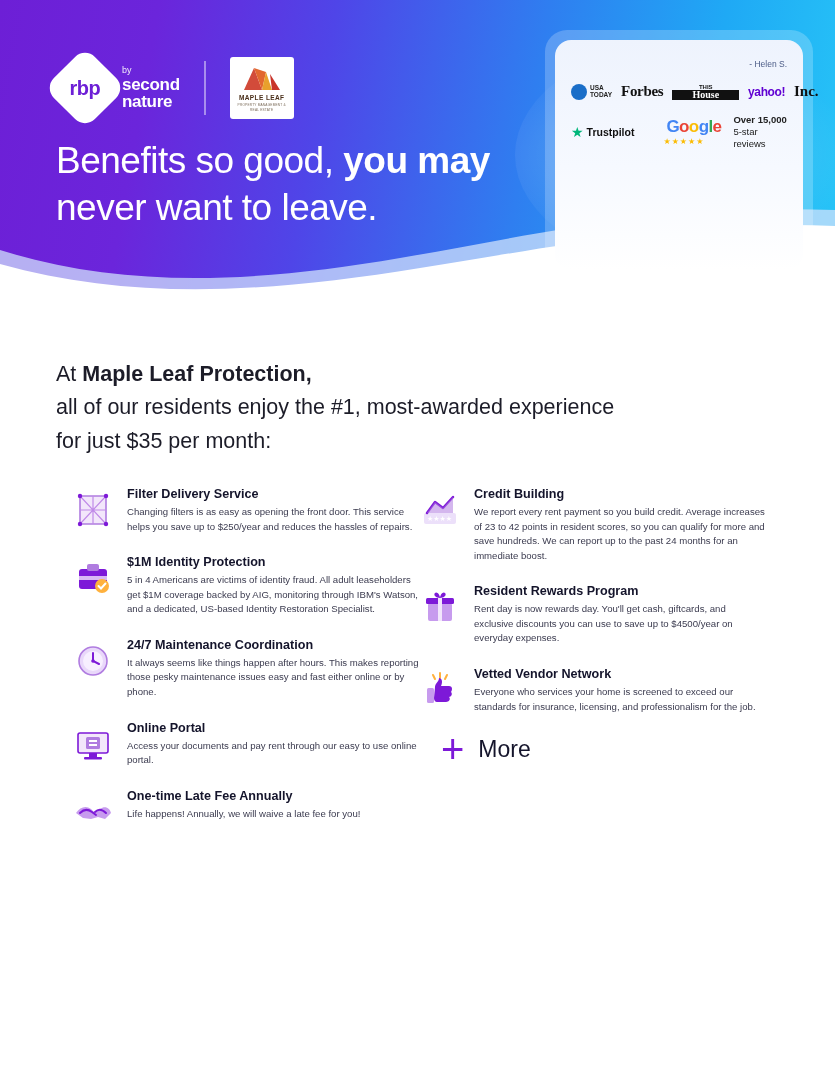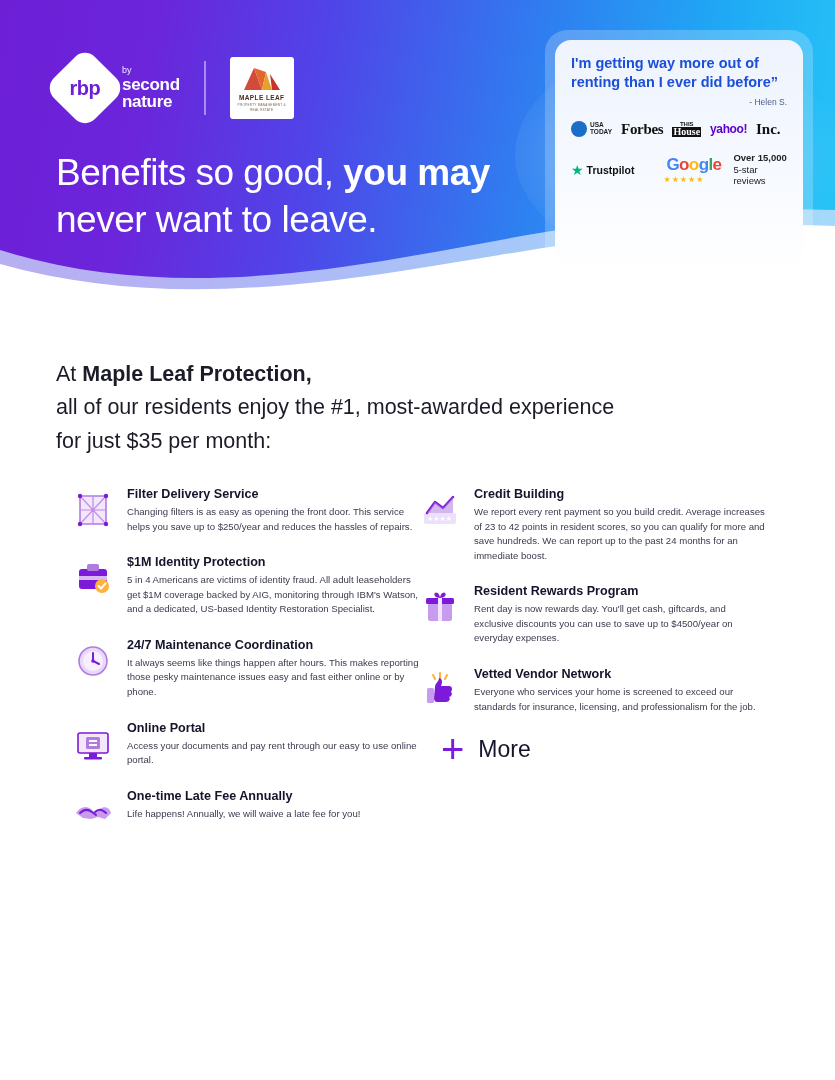--- a/index.html
+++ b/index.html
@@ -52,21 +52,21 @@
   .pm-logo {
     width:64px; height:62px; background:#fff; border-radius:3px;
     display:flex; flex-direction:column; align-items:center; justify-content:center; gap:2px;
     padding:5px 3px;
   }
   .pm-mark { width:40px; height:28px; position:relative; }
   .pm-name { font-size:6.5px; font-weight:700; color:#4a2f1a; letter-spacing:.4px; }
   .pm-sub { font-size:3.2px; color:#7a6a58; letter-spacing:.2px; text-align:center; line-height:1.3; }
 
   .hero-head {
-    position:absolute; left:56px; top:150px; width:470px;
+    position:absolute; left:56px; top:138px; width:470px;
     color:#fff; font-size:37px; line-height:1.27; font-weight:400; letter-spacing:-0.5px;
   }
   .hero-head b { font-weight:700; }
 
   
   .review-card {
     position:absolute; right:22px; top:30px; width:268px; height:250px;
     background: rgba(255,255,255,0.22);
     border-radius:22px; padding:10px;
   }
@@ -82,21 +82,21 @@
   .quote-by { text-align:right; font-size:8.5px; color:#4b5b86; margin-top:5px; }
   .press-row {
     display:flex; align-items:center; gap:9px; margin-top:14px; flex-wrap:nowrap;
   }
   .usatoday { display:flex; align-items:center; gap:3px; }
   .usa-dot { width:16px;height:16px;border-radius:50%;background:#1a6ec8; }
   .usa-text { font-size:6.5px; font-weight:700; color:#222; line-height:1.05; }
   .forbes { font-family:"Liberation Serif", serif; font-size:15px; font-weight:700; color:#111; letter-spacing:-.3px; }
   .thishouse { display:flex; flex-direction:column; align-items:center; line-height:1; }
   .th-this { font-size:6px; font-weight:700; color:#111; }
-  .th-house { background:#111; color:#fff; font-family:"Liberation Serif", serif; font-weight:700; font-size:10px; padding:0 1px; }
+  .th-house { background:#111; color:#fff; font-family:"Liberation Serif", serif; font-weight:700; font-size:10px; padding:0 20px; }
   .yahoo { font-size:12px; font-weight:700; color:#6001d2; letter-spacing:-.4px; }
   .inc { font-family:"Liberation Serif", serif; font-size:15px; font-weight:700; color:#111; }
 
   .press-row2 { display:flex; align-items:center; gap:12px; margin-top:14px; }
   .trustpilot { display:flex; align-items:center; gap:3px; }
   .tp-star { color:#00b67a; font-size:14px; line-height:1; }
   .tp-text { font-size:10.5px; font-weight:700; color:#111; }
   .google { font-size:17px; font-weight:700; letter-spacing:-.6px;margin-left:20px; }
   .google .g1{color:#4285f4;} .google .g2{color:#ea4335;} .google .g3{color:#fbbc05;} .google .g4{color:#4285f4;} .google .g5{color:#34a853;} .google .g6{color:#ea4335;}
   .g-stars { color:#fbbc05; font-size:8px; letter-spacing:1px; text-align:center; }
@@ -169,21 +169,20 @@
       </div>
     </div>
 
     <div class="hero-head">
       <span>Benefits so good, </span><b>you may</b><br>
       <span>never want to leave.</span>
     </div>
 
     <div class="review-card">
       <div class="review-inner">
-        <div class="quote">I'm getting way more out of renting than I ever did before”</div>
         <div class="quote-by">- Helen S.</div>
 
         <div class="press-row">
           <div class="usatoday">
             <div class="usa-dot"></div>
             <div class="usa-text">
               <div>USA</div>
               <div>TODAY</div>
             </div>
           </div>

